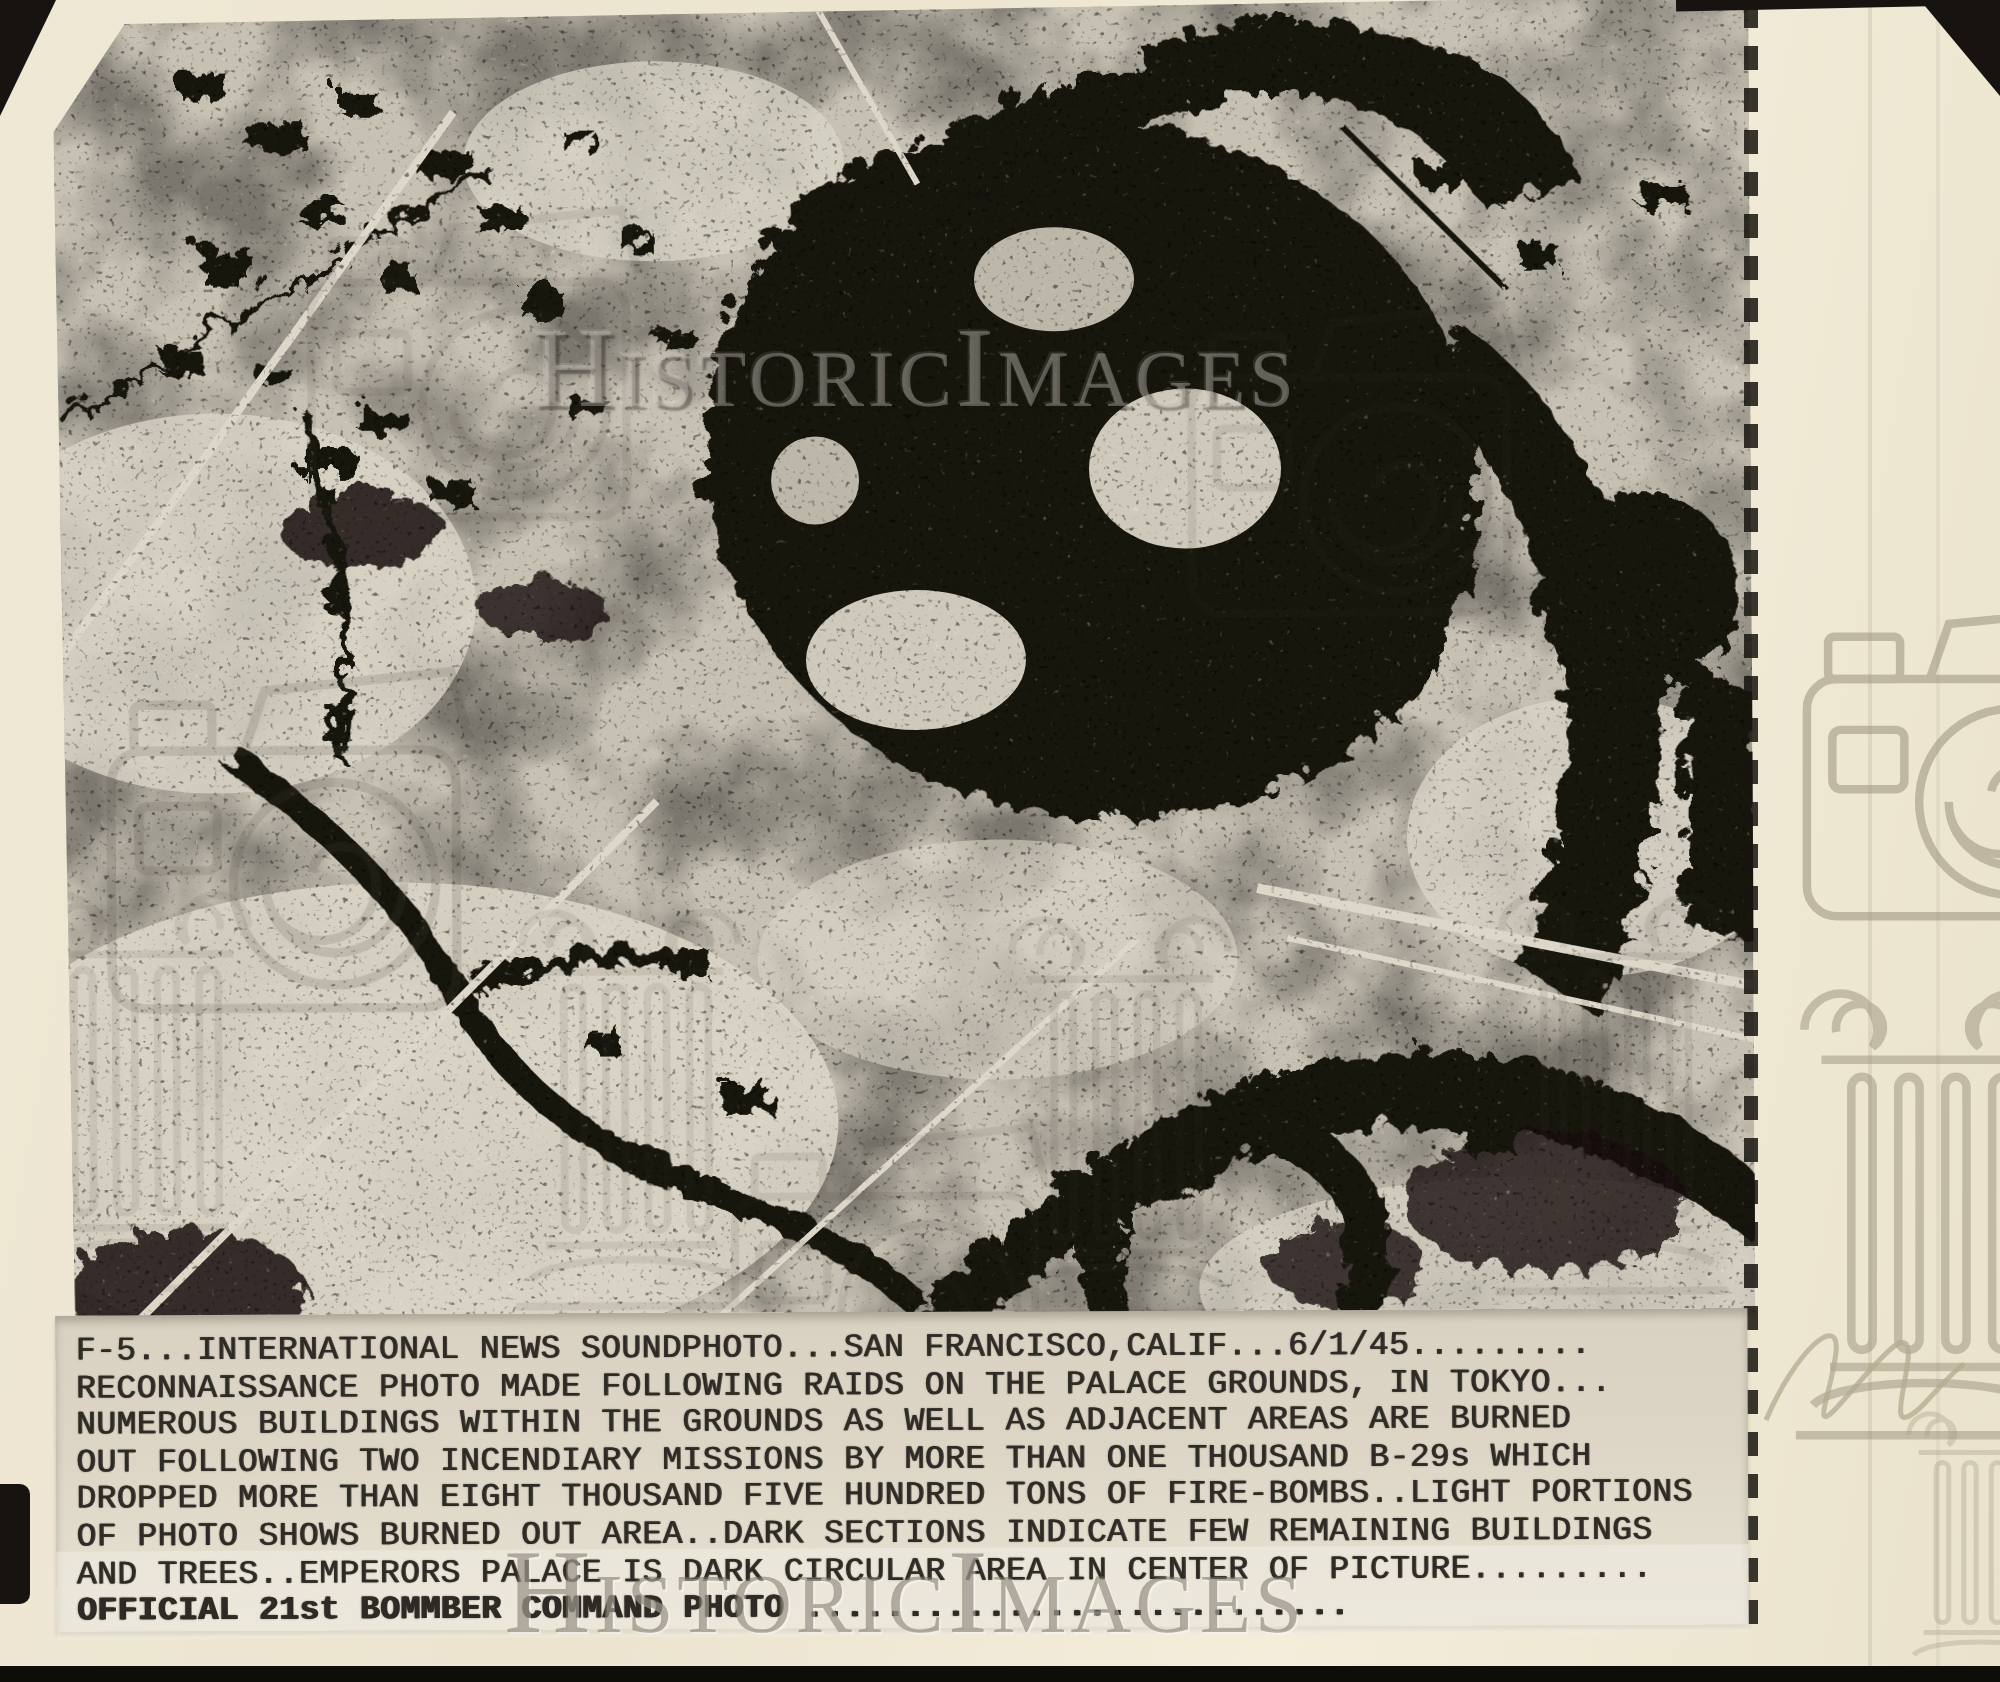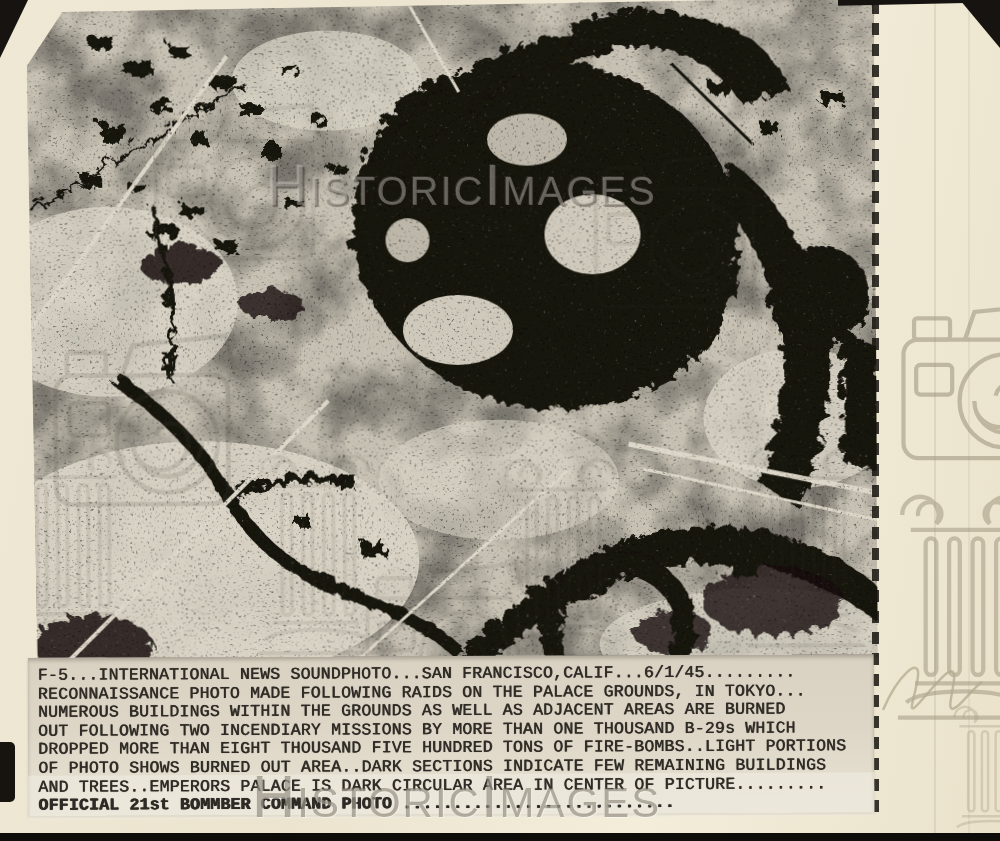--- a/index.html
+++ b/index.html
@@ -43,21 +43,21 @@
     position:relative;
     font-family:"Liberation Mono","DejaVu Sans Mono",monospace;
     font-size:16.5px;line-height:18.6px;letter-spacing:.2px;
     color:#2e2a25;white-space:pre;
     text-shadow:.6px 0 0 rgba(46,42,37,.85), 0 0 1px rgba(46,42,37,.45);
   }
   .tline.heavy{font-weight:bold;text-shadow:.8px 0 0 #2e2a25,0 0 1px rgba(46,42,37,.6);}
   
   .wm-text{
     position:absolute;
-    font-family:Liberation Sans, sans-serif;
+    font-family:Liberation Serif, serif;
     font-variant:small-caps;letter-spacing:2px;white-space:nowrap;
     pointer-events:none;
   }
   .wm-text.top{
     left:266px;top:152px;font-size:57px;
     color:rgba(196,191,181,.40);
     text-shadow:2px 2px 1px rgba(25,22,18,.38),-1px -1px 0 rgba(255,255,255,.10);
   }
   .wm-text.bottom{
     left:252px;top:762px;font-size:60px;

